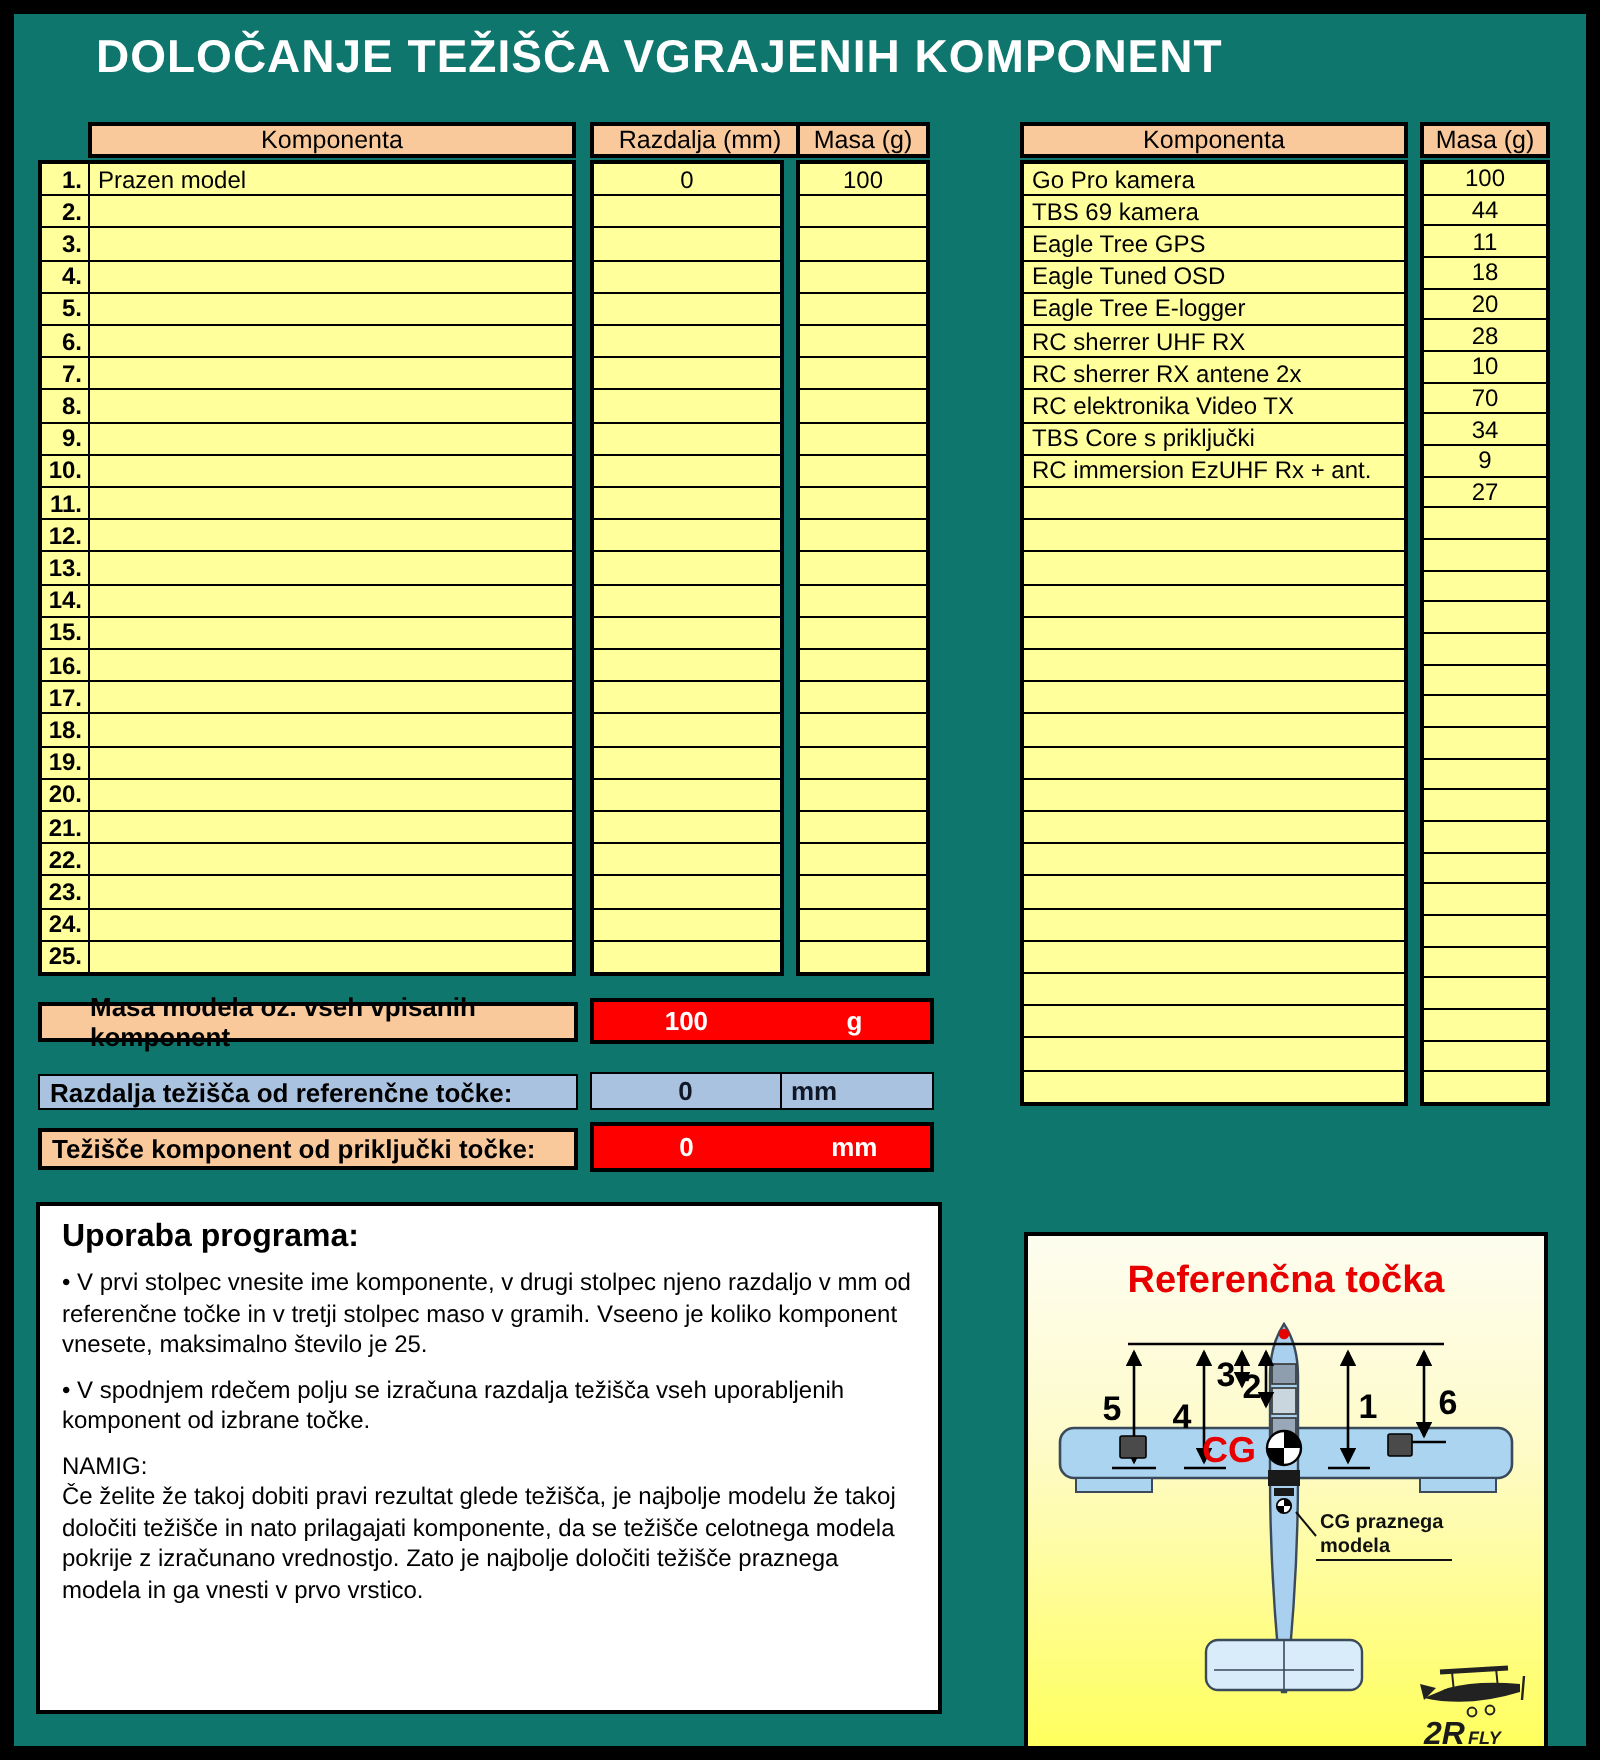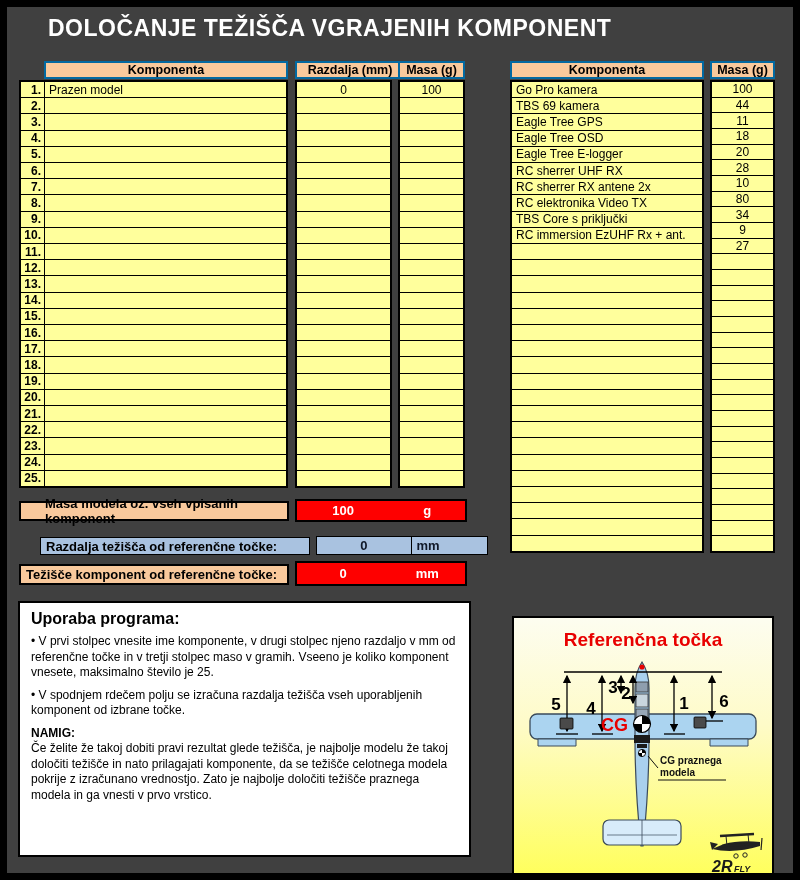--- a/index.html
+++ b/index.html
@@ -1,50 +1,50 @@
 <!DOCTYPE html>
 <html><head>
 <meta charset="utf-8">
 <style>
   html,body{margin:0;padding:0;}
   body{font-family:"Liberation Sans","DejaVu Sans",sans-serif;}
-  .stage{position:relative;width:800px;height:880px;background:#404040;overflow:hidden;}
+  .stage{position:relative;width:800px;height:880px;background:#0f766e;overflow:hidden;}
   .frame-border{position:absolute;inset:0;border:7px solid #000;pointer-events:none;z-index:50;}
   .abs{position:absolute;}
   .page-title{left:48px;top:15px;color:#FFFFFF;font-size:23px;font-weight:bold;letter-spacing:.5px;white-space:nowrap;}
   
-  .th{background:#F9C99C;border:2px solid #0369a1;box-sizing:border-box;font-size:12.5px;font-weight:bold;color:#000;
+  .th{background:#F9C99C;border:2px solid #000000;box-sizing:border-box;font-size:12.5px;font-weight:normal;color:#000;
       display:flex;align-items:center;justify-content:center;}
   
   .tbody{border:2px solid #000;box-sizing:border-box;background:#FFFF9C;display:flex;flex-direction:column;}
   .tbody .cell{flex:1;font-size:12px;color:#000;display:flex;align-items:center;justify-content:center;border-top:1px solid #000;box-sizing:border-box;overflow:hidden;white-space:nowrap;}
   .tbody .cell:first-child{border-top:none;}
   .tbody.group{flex-direction:row;}
   .tbody .col{display:flex;flex-direction:column;box-sizing:border-box;}
   .col-num{width:23px;}
   .col-rest{flex:1;border-left:1px solid #000;}
   .cell.left{justify-content:flex-start;padding-left:4px;}
   .cell.num{justify-content:flex-end;padding-right:3px;font-weight:bold;}
   
   .sum-label{box-sizing:border-box;border:2px solid #000;font-weight:bold;font-size:13px;display:flex;align-items:center;padding-left:5px;color:#000;}
   .peach{background:#F9C99C;}
-  .blue{background:#A9C2E0;margin-left:21px;}
+  .blue{background:#A9C2E0;}
   .sum-value{box-sizing:border-box;border:2px solid #000;display:flex;align-items:center;font-weight:bold;font-size:13px;}
   .sum-value.red{background:#FE0000;color:#FFFFFF;}
   .sum-value .val{flex:0 0 55%;text-align:center;}
   .sum-value .unit{flex:1;text-align:center;}
   .sum-value.blue{color:#101828;border-width:1px;}
   .sum-value.blue .val{border-right:1px solid #000;align-self:stretch;display:flex;align-items:center;justify-content:center;}
   .sum-value.blue .unit{text-align:left;padding-left:5px;}
   
   .instructions{box-sizing:border-box;background:#FFFFFF;border:2px solid #000;padding:5px 11px;color:#000;}
   .instructions h2{margin:2px 0 6px 0;font-size:16px;}
   .instructions p{margin:0 0 7px 0;font-size:12px;line-height:15.5px;}
   .instructions p.bullet::before{content:"• ";}
-  .instructions .tip-title{font-weight:bold;margin:4px 0 0 0;}
+  .instructions .tip-title{font-weight:normal;margin:4px 0 0 0;}
   .instructions .tip{margin-top:0;}
   
   .diagram{box-sizing:border-box;border:2px solid #000;background:linear-gradient(to bottom,#FDFDF0 0%,#FEFBC8 40%,#FFFF55 100%);}
   svg text{font-family:"Liberation Sans","DejaVu Sans",sans-serif;}
 </style>
 </head>
 <body>
 
 <div class="stage">
 
@@ -164,21 +164,21 @@
       <div class="cell"></div>
       <div class="cell"></div>
     </div>
 
   <div class="abs th" style="left:510px;top:61px;width:194px;height:18px;">Komponenta</div>
   <div class="abs th" style="left:710px;top:61px;width:65px;height:18px;">Masa (g)</div>
   <div class="abs tbody" style="left:510px;top:80px;width:194px;height:473px;">
       <div class="cell left">Go Pro kamera</div>
       <div class="cell left">TBS 69 kamera</div>
       <div class="cell left">Eagle Tree GPS</div>
-      <div class="cell left">Eagle Tree OSD</div>
+      <div class="cell left">Eagle Tuned OSD</div>
       <div class="cell left">Eagle Tree E-logger</div>
       <div class="cell left">RC sherrer UHF RX</div>
       <div class="cell left">RC sherrer RX antene 2x</div>
       <div class="cell left">RC elektronika Video TX</div>
       <div class="cell left">TBS Core s priključki</div>
       <div class="cell left">RC immersion EzUHF Rx + ant.</div>
       <div class="cell left"></div>
       <div class="cell left"></div>
       <div class="cell left"></div>
       <div class="cell left"></div>
@@ -199,21 +199,21 @@
       <div class="cell left"></div>
     </div>
   <div class="abs tbody" style="left:710px;top:80px;width:65px;height:473px;">
       <div class="cell">100</div>
       <div class="cell">44</div>
       <div class="cell">11</div>
       <div class="cell">18</div>
       <div class="cell">20</div>
       <div class="cell">28</div>
       <div class="cell">10</div>
-      <div class="cell">80</div>
+      <div class="cell">70</div>
       <div class="cell">34</div>
       <div class="cell">9</div>
       <div class="cell">27</div>
       <div class="cell"></div>
       <div class="cell"></div>
       <div class="cell"></div>
       <div class="cell"></div>
       <div class="cell"></div>
       <div class="cell"></div>
       <div class="cell"></div>
@@ -236,21 +236,21 @@
     <span class="val">100</span>
     <span class="unit">g</span>
   </div>
 
   <div class="abs sum-label blue" style="left:19px;top:537px;width:270px;height:18px;border-width:1px;">Razdalja težišča od referenčne točke:</div>
   <div class="abs sum-value blue" style="left:295px;top:536px;width:172px;height:19px;">
     <span class="val">0</span>
     <span class="unit">mm</span>
   </div>
 
-  <div class="abs sum-label peach" style="left:19px;top:564px;width:270px;height:21px;">Težišče komponent od referenčne točke:</div>
+  <div class="abs sum-label peach" style="left:19px;top:564px;width:270px;height:21px;">Težišče komponent od priključki točke:</div>
   <div class="abs sum-value red" style="left:295px;top:561px;width:172px;height:25px;">
     <span class="val">0</span>
     <span class="unit">mm</span>
   </div>
 
   <div class="abs instructions" style="left:18px;top:601px;width:453px;height:256px;">
     <h2>Uporaba programa:</h2>
     <div>
         <p class="bullet">V prvi stolpec vnesite ime komponente, v drugi stolpec njeno razdaljo v mm od referenčne točke in v tretji stolpec maso v gramih. Vseeno je koliko komponent vnesete, maksimalno število je 25.</p>
         <p class="bullet">V spodnjem rdečem polju se izračuna razdalja težišča vseh uporabljenih komponent od izbrane točke.</p>

